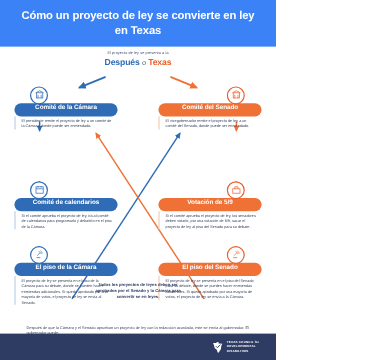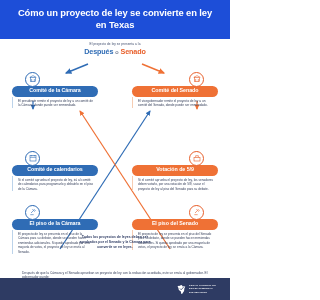--- a/index.html
+++ b/index.html
@@ -6,21 +6,21 @@
   html, body { width: 230px; height: 300px; }
   body {
     font-family: "Liberation Sans", sans-serif;
     background: #ffffff;
     overflow: hidden;
     position: relative;
   }
 
   
   .header {
-    background: #1d4ed8;
+    background: #3b82f6;
     padding: 7px 14px 8px;
     text-align: center;
   }
   .header h1 {
     color: #ffffff;
     font-size: 9.4px;
     line-height: 1.25;
     font-weight: bold;
     letter-spacing: -0.1px;
   }
@@ -213,21 +213,21 @@
     <path d="M60,210 L150,72" stroke="#2f6cb5" stroke-width="1.2" fill="none" marker-end="url(#ahB)"></path>
 
     <path d="M170,210 L80,72" stroke="#ef7135" stroke-width="1.2" fill="none" marker-end="url(#ahO)"></path>
   </svg>
 
   <div class="intro">
     <div class="lead">El proyecto de ley se presenta a la</div>
     <div class="chambers">
       <span class="c-house">Después</span>
       <span class="c-or">o</span>
-      <span class="c-sen">Senado</span>
+      <span class="c-sen">Texas</span>
     </div>
   </div>
 
   <div class="bubble b-house" style="left:25px; top:33px;">
     <svg viewBox="0 0 24 24" fill="none" stroke="#2f6cb5" stroke-width="1.8">
       <rect x="4" y="7" width="16" height="13"></rect>
         <path d="M2 7 L12 2 L22 7"></path>
         <path d="M8 20 L8 12 M16 20 L16 12"></path>
     </svg>
   </div>

